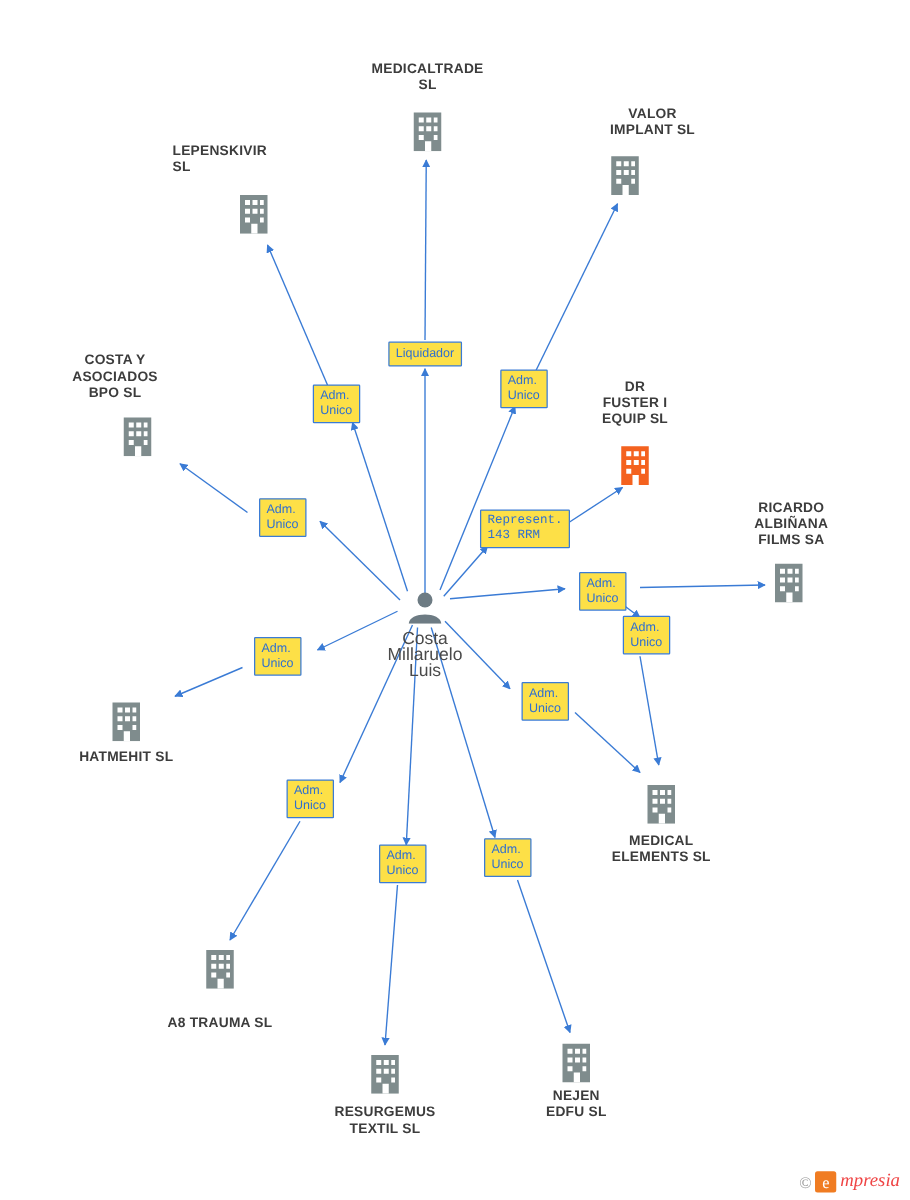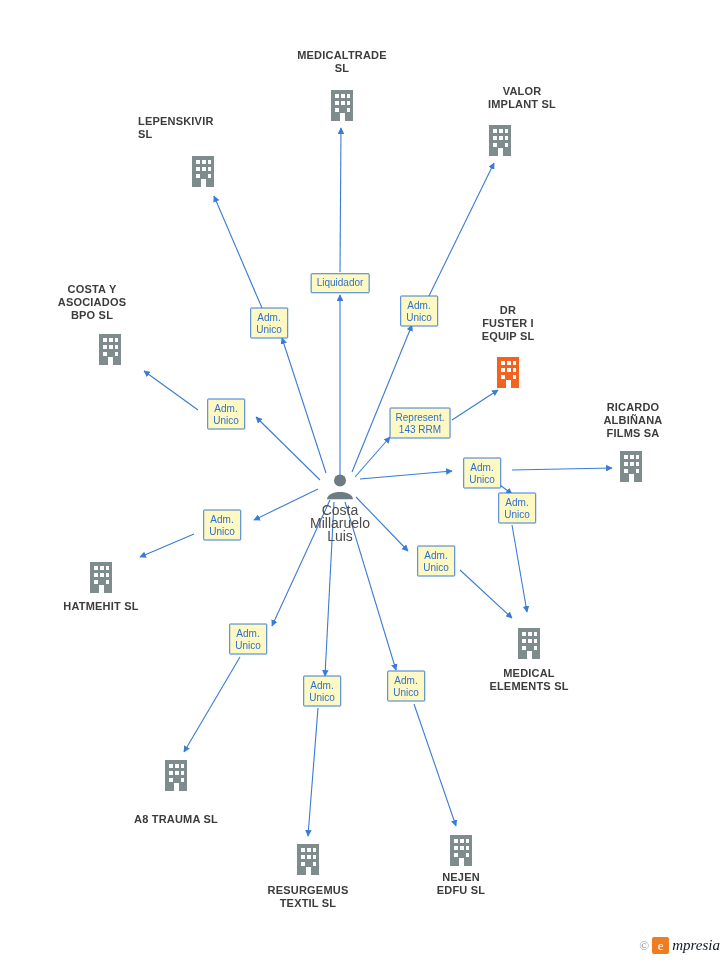--- a/index.html
+++ b/index.html
@@ -40,26 +40,26 @@
     letter-spacing: 0;
   }
   .bldg {
     display: block;
     margin: 0 auto;
   }
   .edge-label {
     position: absolute;
     transform: translate(-50%, -50%);
     border: 1px solid #3a7bd5;
-    background: #fef9c3;
+    background: #fde047;
     color: #2f6fd0;
     font-size: 10px;
     line-height: 11.5px;
     padding: 3px 5px 3px 5px;
-    text-align: center;
+    text-align: left;
     white-space: pre-line;
     border-radius: 1px;
   }
   .person-wrap {
     position: absolute;
     transform: translate(-50%, -50%);
     text-align: center;
     width: 120px;
   }
   .watermark {
@@ -84,21 +84,21 @@
     background: #f07c22;
     color: #fff;
     font-size: 13px;
     line-height: 17px;
     text-align: center;
     font-family: "Liberation Serif", serif;
     border-radius: 2px;
   }
   .wm-txt {
     font-style: italic;
-    color: #0f172a;
+    color: #ef4444;
     font-size: 15px;
   }
 </style>
 </head>
 <body>
 
 <svg id="graph" viewBox="0 0 728 960" xmlns="http://www.w3.org/2000/svg">
   <defs>
     <marker id="arrow" viewBox="0 0 10 10" refX="9" refY="5" markerWidth="6" markerHeight="6" orient="auto-start-reverse">
       <path d="M 0 0 L 10 5 L 0 10 z" fill="#3a7bd5"></path>
@@ -363,21 +363,21 @@
 <div class="node-label" style="position:absolute; left:461px; top:884px; transform:translate(-50%,-50%); width:130px; text-align:center; white-space:pre-line;">NEJEN
 EDFU  SL</div>
 
 <div class="edge-label" style="left:340px; top:283px;">Liquidador</div>
 <div class="edge-label" style="left:419px; top:311px;">Adm.
 Unico</div>
 <div class="edge-label" style="left:269px; top:323px;">Adm.
 Unico</div>
 <div class="edge-label" style="left:226px; top:414px;">Adm.
 Unico</div>
-<div class="edge-label" style="left:420px; top:423px;">Represent.
+<div class="edge-label" style="left:420px; top:423px;font-family:Liberation Mono, monospace;">Represent.
 143 RRM</div>
 <div class="edge-label" style="left:482px; top:473px;">Adm.
 Unico</div>
 <div class="edge-label" style="left:517px; top:508px;">Adm.
 Unico</div>
 <div class="edge-label" style="left:222px; top:525px;">Adm.
 Unico</div>
 <div class="edge-label" style="left:436px; top:561px;">Adm.
 Unico</div>
 <div class="edge-label" style="left:248px; top:639px;">Adm.

